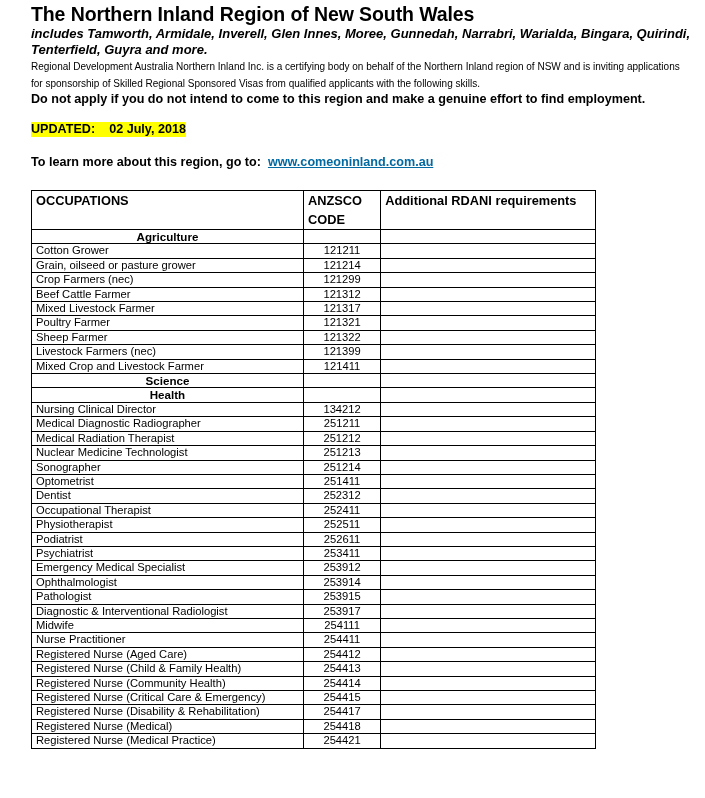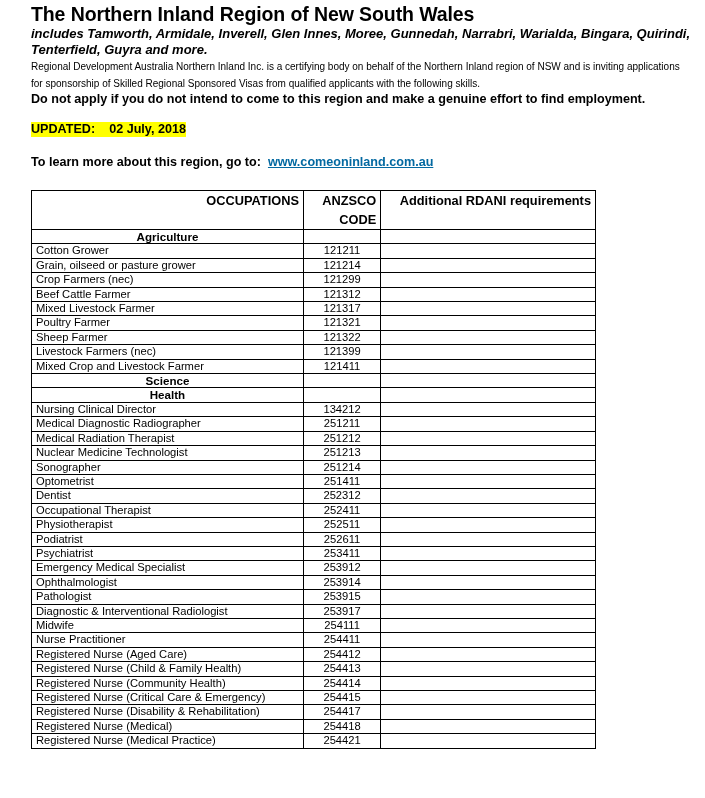--- a/index.html
+++ b/index.html
@@ -9,21 +9,21 @@
   .title { font-size: 19.5px; font-weight: bold; line-height: 24px; margin-top: 2px; letter-spacing: -0.1px; }
   .subtitle { font-size: 13px; font-weight: bold; font-style: italic; line-height: 16px; }
   .intro { font-size: 10px; line-height: 17px; }
   .warning { font-size: 12.6px; font-weight: bold; line-height: 15px; }
   .updated { display: inline-block; background: #ffff00; font-size: 12.6px; font-weight: bold;
              margin-top: 15px; line-height: 15px; white-space: pre; }
   .learn { font-size: 12.6px; font-weight: bold; margin-top: 18px; line-height: 15px; }
   .learn a { color: #0369a1; text-decoration: underline; margin-top: 8px; }
   table.occ { position: absolute; left: 31px; top: 190px; border-collapse: collapse; width: 565px; }
   table.occ td, table.occ th { border: 1px solid #000; padding: 0 4px; font-size: 11.2px; line-height: 13.4px; height: 13.4px; }
-  table.occ th { font-weight: bold; font-size: 12.8px; line-height: 19px; vertical-align: top; height: 38px; text-align: right; }
+  table.occ th { font-weight: bold; font-size: 12.8px; line-height: 19px; vertical-align: top; height: 38px; text-align: left; }
   .c1 { width: 262px; }
   .c2 { width: 68px; text-align: center; }
   .c3 { width: 205px; }
   tr.cat td.c1 { font-weight: bold; text-align: center; font-size: 11.6px; }
 </style>
 </head>
 <body>
 
 <div class="doc">
   <div class="title">The Northern Inland Region of New South Wales</div>

